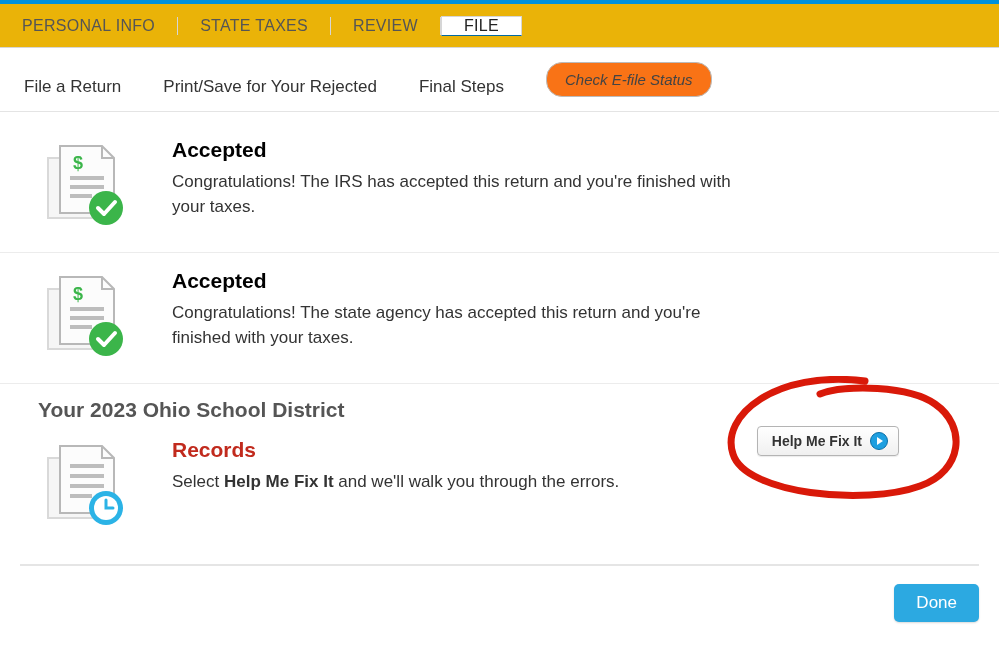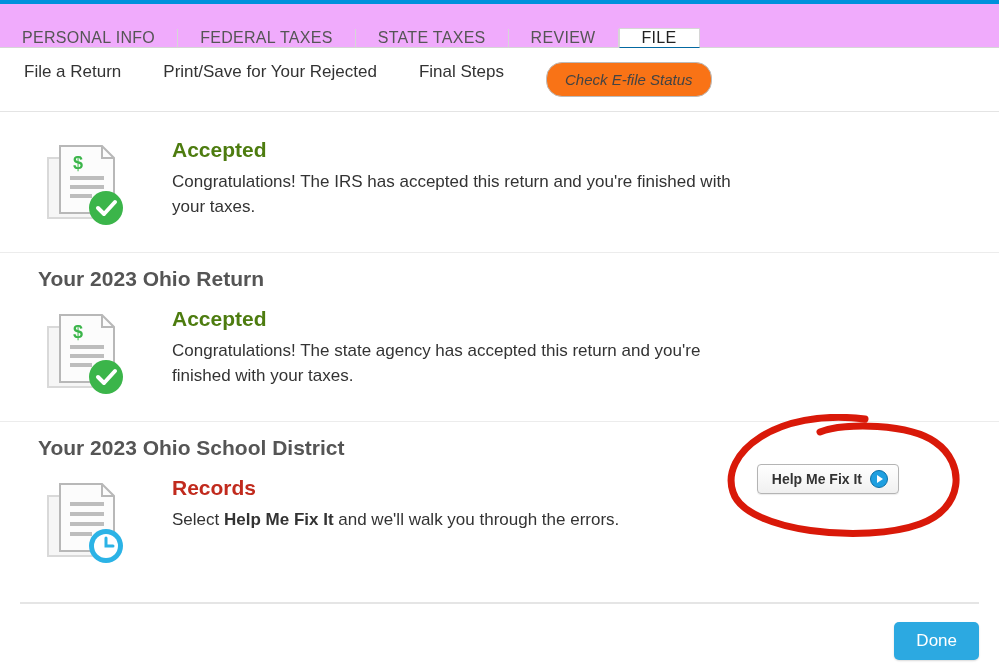--- a/index.html
+++ b/index.html
@@ -9,24 +9,24 @@
     background: #fff;
     width: 999px;
   }
   .top-blue-bar {
     height: 4px;
     background: #0091dc;
   }
   
   .primary-tabs {
     display: flex;
-    background: #f0abfc;
+    background: #eab308;
     border-bottom: 1px solid #d6d6d6;
     height: 44px;
-    align-items: flex-end;
+    align-items: center;
   }
   .primary-tab {
     padding: 0 22px;
     display: flex;
     align-items: center;
     font-size: 16px;
     color: #555;
     border-right: 1px solid #d6d6d6;
     letter-spacing: .3px;
     cursor: pointer;
@@ -35,21 +35,21 @@
     background: #fff;
     color: #222;
     border-bottom: 1px solid #0369a1;
     margin-bottom: -1px;
     border-top: 1px solid #d6d6d6;
     border-left: 1px solid #d6d6d6;
   }
   
   .secondary-nav {
     display: flex;
-    align-items: flex-start;
+    align-items: flex-end;
     gap: 42px;
     padding: 14px 24px;
     border-bottom: 1px solid #e4e4e4;
     font-size: 17px;
     color: #333;
   }
   .secondary-item { cursor: pointer; }
   .pill {
     border: 1px solid #bbb;
     border-radius: 16px;
@@ -89,21 +89,21 @@
   }
   .status-text {
     flex: 1;
     max-width: 560px;
   }
   .status-label {
     font-size: 21px;
     font-weight: bold;
     margin: 2px 0 8px 0;
   }
-  .status-accepted { color: #4d7c0f; }
+  .status-accepted { color: #000000; }
   .status-rejected { color: #c12a1d; }
   .status-desc {
     font-size: 17px;
     color: #333;
     line-height: 1.45;
   }
   .status-desc b { font-weight: bold; }
   
   .fix-btn {
     position: absolute;
@@ -156,21 +156,20 @@
     margin: 12px 20px 0 20px;
   }
 </style>
 </head>
 <body>
 
 <div class="top-blue-bar"></div>
 
 <div class="primary-tabs">
   <div class="primary-tab">PERSONAL INFO</div>
-  <div class="primary-tab">FEDERAL TAXES</div>
   <div class="primary-tab">STATE TAXES</div>
   <div class="primary-tab">REVIEW</div>
   <div class="primary-tab active">FILE</div>
 </div>
 
 <div class="secondary-nav">
   <span class="secondary-item">File a Return</span>
   <span class="secondary-item">Print/Save for Your Rejected</span>
   <span class="secondary-item">Final Steps</span>
   <span class="pill">Check E-file Status</span>
@@ -196,21 +195,20 @@
         </svg>
       </div>
       <div class="status-text">
         <div class="status-label status-accepted">Accepted</div>
         <div class="status-desc">Congratulations! The IRS has accepted this return and you're finished with your taxes.</div>
       </div>
     </div>
   </div>
 
   <div class="return-block">
-    <h3 class="return-title">Your 2023 Ohio Return</h3>
     <div class="return-body">
       <div class="doc-icon-wrap">
         <svg viewBox="0 0 100 94" width="100" height="94">
           <g opacity=".55">
             <path d="M10 22 h40 l10 10 v50 h-50 z" fill="#f0f0f0" stroke="#bbb" stroke-width="2"></path>
           </g>
           <path d="M22 10 h42 l12 12 v55 h-54 z" fill="#fcfcfc" stroke="#b8b8b8" stroke-width="2"></path>
           <path d="M64 10 v12 h12" fill="none" stroke="#b8b8b8" stroke-width="2"></path>
           <text x="35" y="33" font-size="18" font-weight="bold" fill="#3bb54a">$</text>
           <line x1="32" y1="42" x2="66" y2="42" stroke="#bdbdbd" stroke-width="4"></line>

